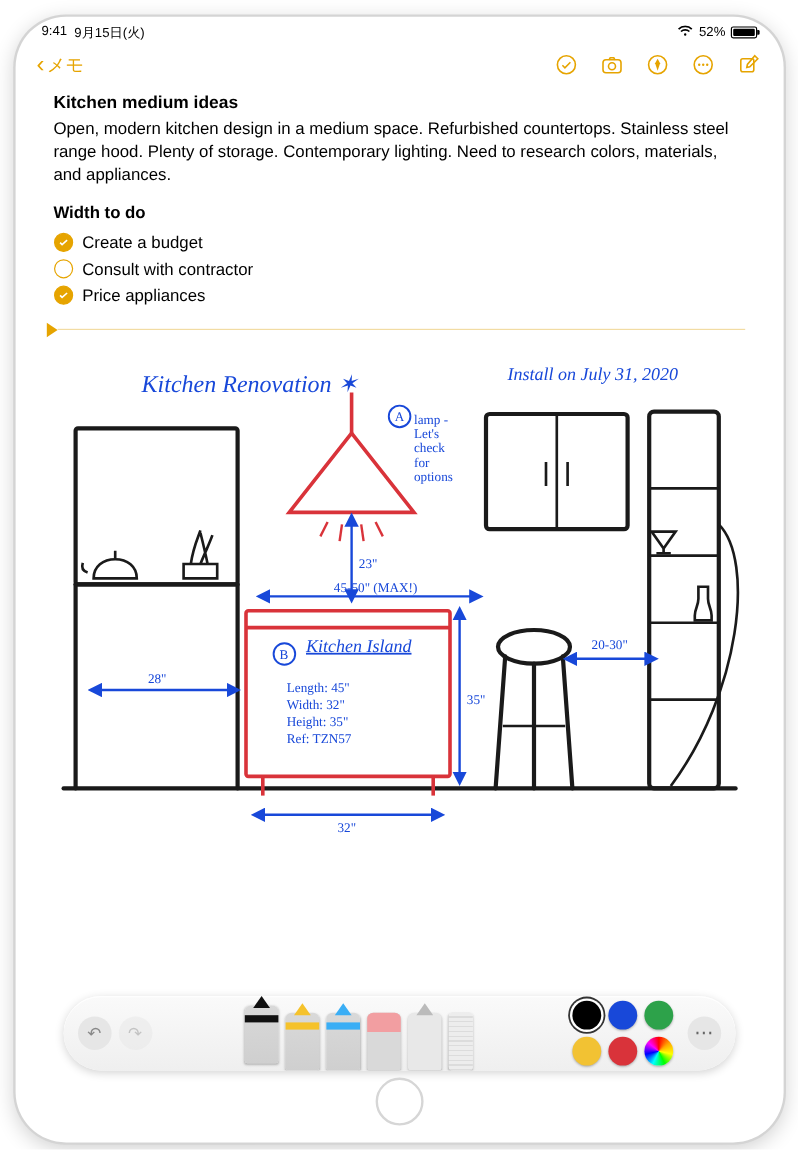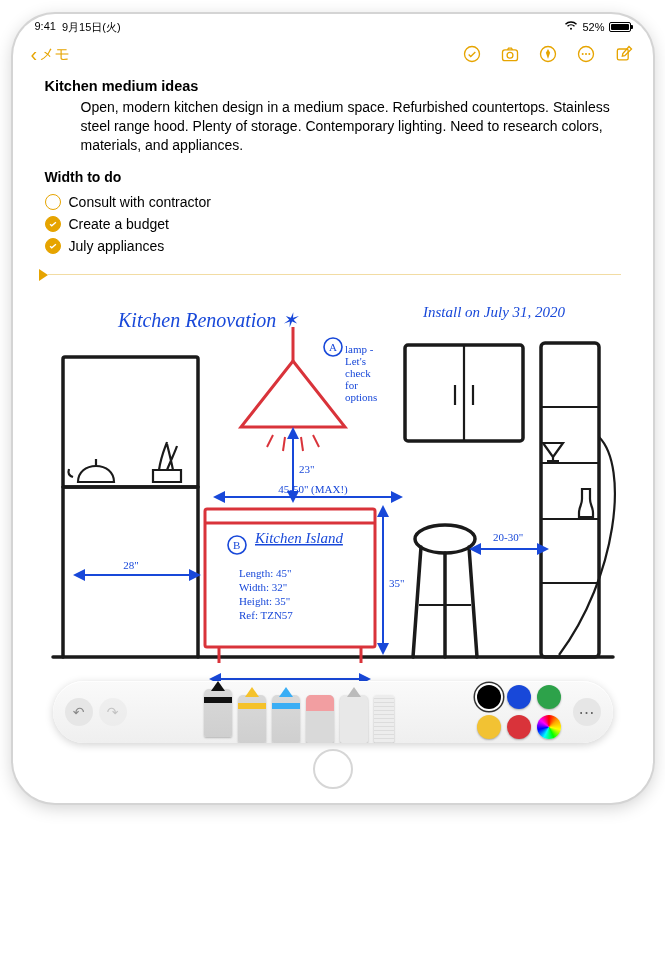--- a/index.html
+++ b/index.html
@@ -8,21 +8,21 @@
   font-family: -apple-system, "Helvetica Neue", Arial, sans-serif;
   width: 665px;
   height: 958px;
   overflow: hidden;
   display: flex;
   justify-content: center;
   align-items: flex-start;
 }
 .ipad-frame {
   width: 640px;
-  height: 789px;
+  height: 938px;
   margin: 14px auto 0;
   background: #fff;
   border-radius: 42px;
   box-shadow: 0 0 0 2px #d4d4d4, 0 4px 18px rgba(0,0,0,.2);
   position: relative;
   overflow: hidden;
 }
 .status-bar {
   height: 22px;
   display: flex;
@@ -54,21 +54,21 @@
   padding: 0 18px;
 }
 .back-btn { display:flex; align-items:center; gap:2px; color:#e6a400; font-size:15px; }
 .back-chev { font-size:20px; line-height:1; font-weight:300; }
 .nav-icons { display:flex; gap:16px; align-items:center; }
 .nav-icon { color:#e6a400; display:flex; align-items:center; justify-content:center; width:22px; height:22px; }
 .nav-icon svg { width:20px; height:20px; }
 
 .note-body { padding: 6px 32px 0; }
 .note-title { font-weight:700; font-size:14.5px; margin-bottom:4px; }
-.note-desc { font-size:14px; line-height:1.35; margin-bottom:14px;margin-left:36px; }
+.note-desc { font-size:14px; line-height:1.35; margin-bottom:14px; }
 .section-label { font-weight:700; font-size:14px; margin-bottom:6px; }
 .checklist { list-style:none; }
 .checklist li { display:flex; align-items:center; gap:8px; font-size:14px; padding:3px 0; }
 .check-bullet {
   width:16px; height:16px; border-radius:50%;
   border:1.5px solid #e6a400; display:flex; align-items:center; justify-content:center;
   flex-shrink:0;
 }
 .check-bullet.checked { background:#e6a400; }
 .check-bullet svg { width:10px; height:10px; }
@@ -213,38 +213,38 @@
       </span>
     </div>
   </div>
 
   <div class="note-body">
     <div class="note-title">Kitchen medium ideas</div>
     <div class="note-desc">Open, modern kitchen design in a medium space. Refurbished countertops. Stainless steel range hood. Plenty of storage. Contemporary lighting. Need to research colors, materials, and appliances.</div>
     <div class="section-label">Width to do</div>
     <ul class="checklist">
       <li>
+        <span class="check-bullet checked">
+          <svg viewBox="0 0 12 12">
+              <path d="M2.5 6.2l2 2L9.5 3.8" stroke="#fff" stroke-width="1.6" fill="none"></path>
+            </svg>
+        </span>
+        <span>Create a budget</span>
+      </li>
+      <li>
         <span class="check-bullet"></span>
         <span>Consult with contractor</span>
       </li>
       <li>
         <span class="check-bullet checked">
           <svg viewBox="0 0 12 12">
               <path d="M2.5 6.2l2 2L9.5 3.8" stroke="#fff" stroke-width="1.6" fill="none"></path>
             </svg>
         </span>
-        <span>Create a budget</span>
-      </li>
-      <li>
-        <span class="check-bullet checked">
-          <svg viewBox="0 0 12 12">
-              <path d="M2.5 6.2l2 2L9.5 3.8" stroke="#fff" stroke-width="1.6" fill="none"></path>
-            </svg>
-        </span>
-        <span>July appliances</span>
+        <span>Price appliances</span>
       </li>
     </ul>
 
     <div class="separator-row">
       <span class="insertion-marker"></span>
       <span class="separator-line"></span>
     </div>
   </div>
 
   <div class="drawing-area">

